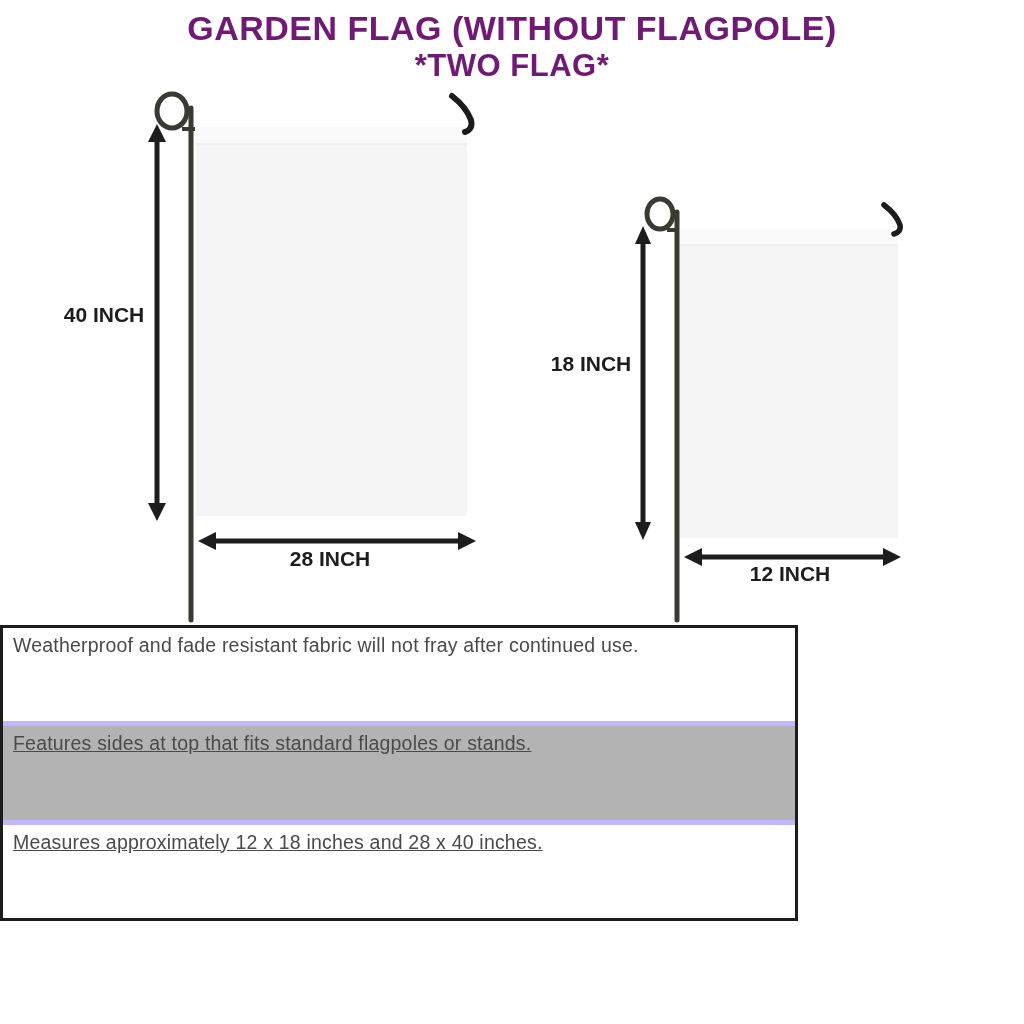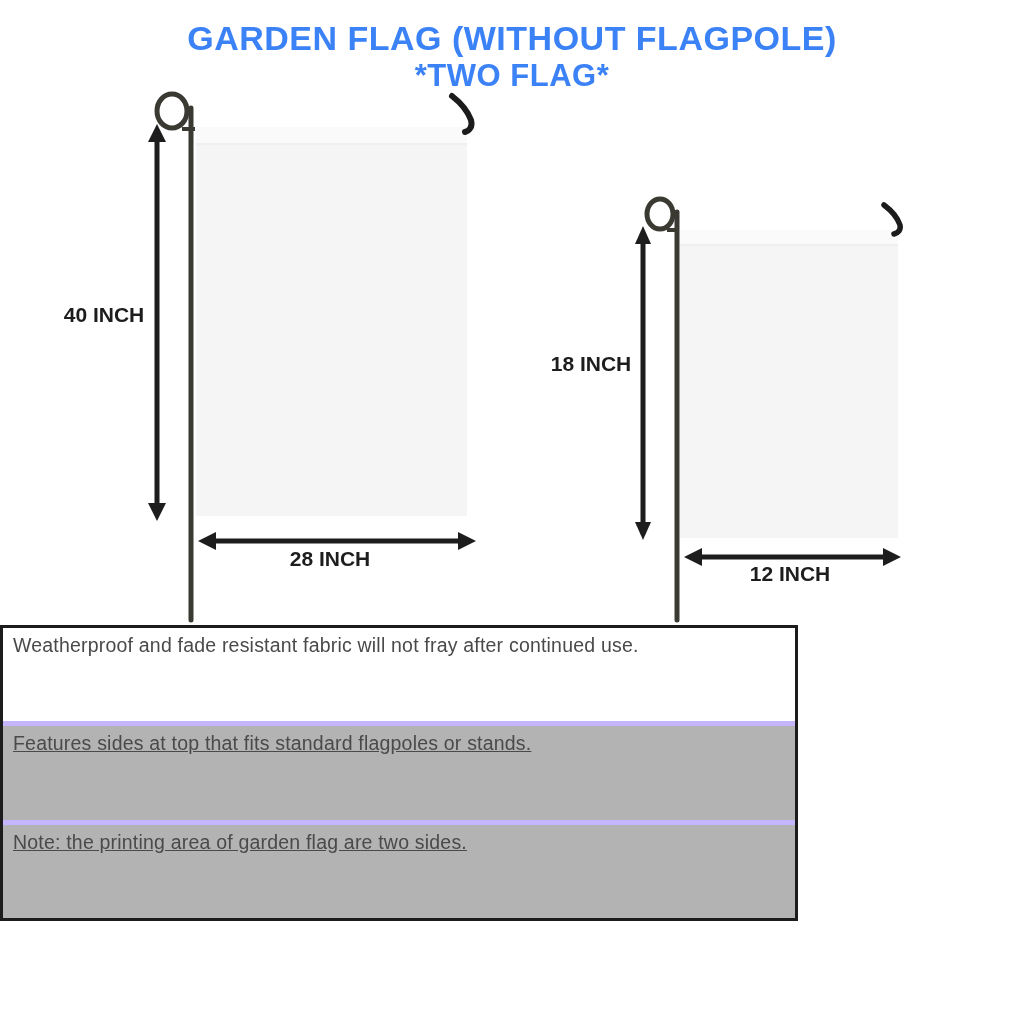--- a/index.html
+++ b/index.html
@@ -6,25 +6,25 @@
   #page {
     position: relative;
     width: 1024px;
     height: 1024px;
     background: #ffffff;
     overflow: hidden;
     font-family: "Liberation Sans", sans-serif;
   }
   .title-block {
     position: absolute;
-    top: 18px;
+    top: 8px;
     left: 0;
     width: 1024px;
     text-align: center;
-    color: #3b82f6;
+    color: #701a75;
     font-weight: bold;
   }
   .title-line1 {
     font-size: 34px;
     line-height: 40px;
     letter-spacing: 0.5px;
   }
   .title-line2 {
     font-size: 31px;
     line-height: 36px;
@@ -127,16 +127,16 @@
         <polygon points="684,557 702,548 702,566" fill="#1d1d1d"></polygon>
         <polygon points="901,557 883,548 883,566" fill="#1d1d1d"></polygon>
       </g>
       <text x="790" y="581" text-anchor="middle" fill="#1d1d1d">12 INCH</text>
     </g>
   </svg>
 
   <div class="features-table">
     <div class="feature-row row-white">Weatherproof and fade resistant fabric will not fray after continued use.</div>
     <div class="feature-row row-gray">Features sides at top that fits standard flagpoles or stands.</div>
-    <div class="feature-row row-gray">Note: the printing area of garden flag are two sides.</div>
+    <div class="feature-row row-white">Measures approximately 12 x 18 inches and 28 x 40 inches.</div>
   </div>
 
 </div>
 
 </body></html>

